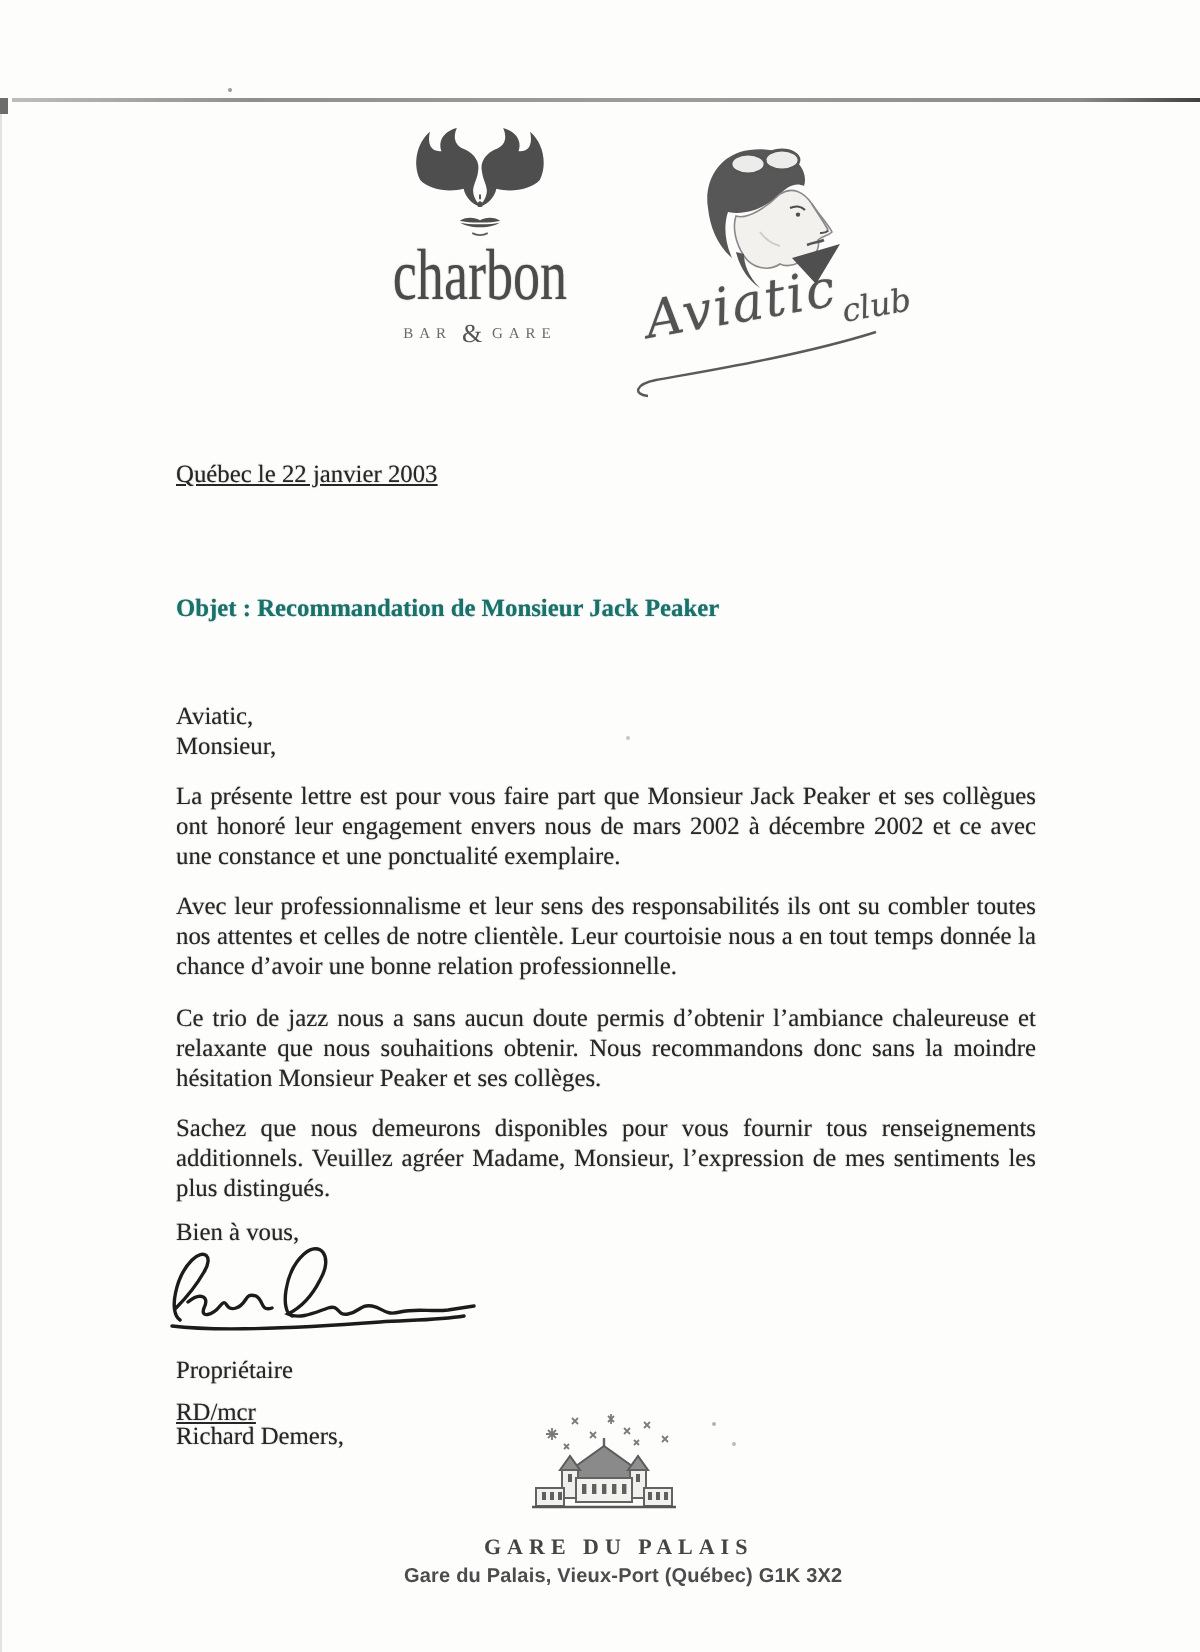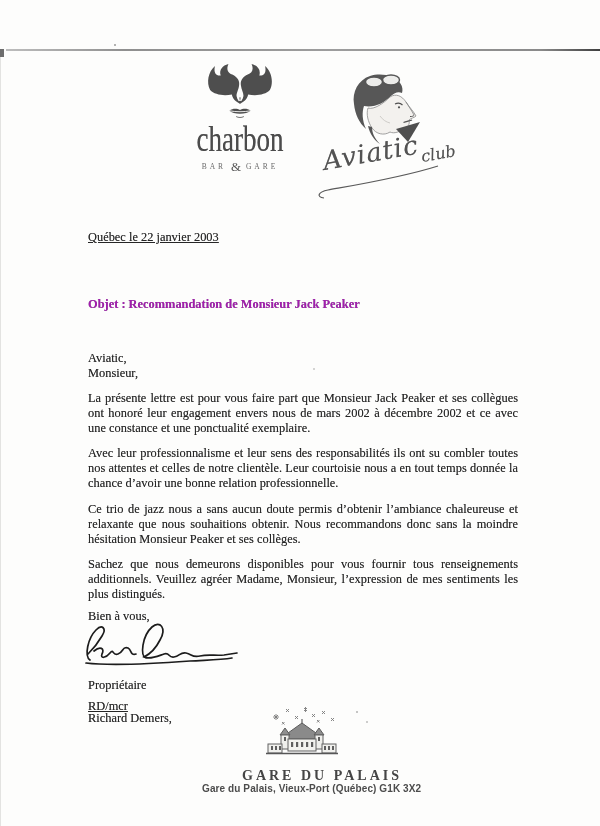--- a/index.html
+++ b/index.html
@@ -49,34 +49,34 @@
     text-shadow:0 0 0.6px rgba(80,80,80,.5);
   }
   .aviatic-script .nm{font-size:26px;letter-spacing:1px;}
   .aviatic-script .club{font-size:16px;position:relative;top:9px;left:1px;}
   .aviatic svg.flourish{position:absolute;left:-14px;top:92px;width:140px;height:42px;}
 
   
   .bodytext{position:absolute;left:88px;font-size:12.4px;line-height:15.2px;
     text-shadow:0 0 0.6px rgba(45,45,45,.55);}
   .date{top:230px;text-decoration:underline;}
-  .subject{top:297px;font-weight:bold;color:#a21caf;}
+  .subject{top:297px;font-weight:bold;color:#0f766e;}
   .salutation{top:351px;}
   .para{width:430px;text-align:justify;}
   .p1{top:391px;} .p2{top:446px;} .p3{top:502px;} .p4{top:557px;}
   .closing{top:609px;}
   .sig{position:absolute;left:80px;top:620px;width:168px;height:48px;}
   .signer-name{top:663px;margin-top:48px;}
   .signer-title{top:678px;}
   .reference{top:699px;text-decoration:underline;}
 
   
   .gare-logo{position:absolute;left:254px;top:706px;width:96px;height:62px;}
   .gare-text{position:absolute;left:242px;top:768px;width:120px;text-align:center;
-    font-family:"Liberation Serif", serif;font-size:14px;font-weight:bold;
+    font-family:"Liberation Serif", serif;font-size:11px;font-weight:bold;
     letter-spacing:3px;color:#454545;white-space:nowrap;}
   .gare-address{position:absolute;left:202px;top:783px;width:200px;text-align:center;
     font-family:"Liberation Sans", sans-serif;font-size:10px;font-weight:bold;
     color:#4c4c4c;letter-spacing:0.1px;white-space:nowrap;}
 </style>
 </head>
 <body>
 
 <div class="page">
 

